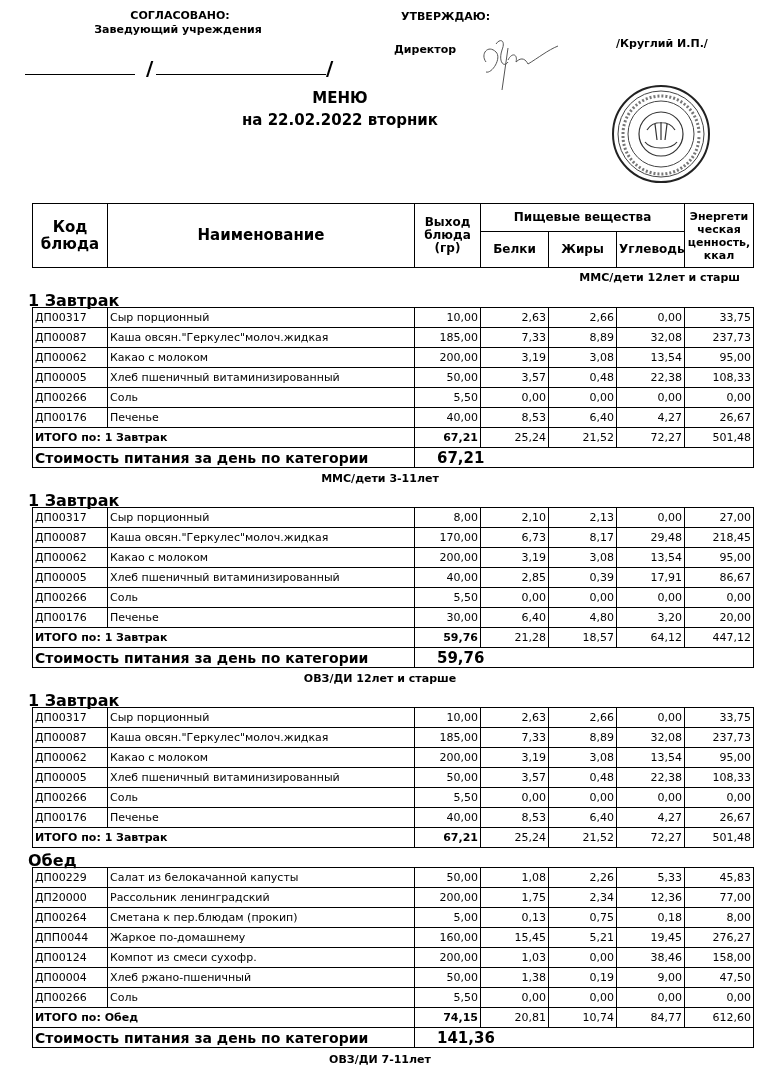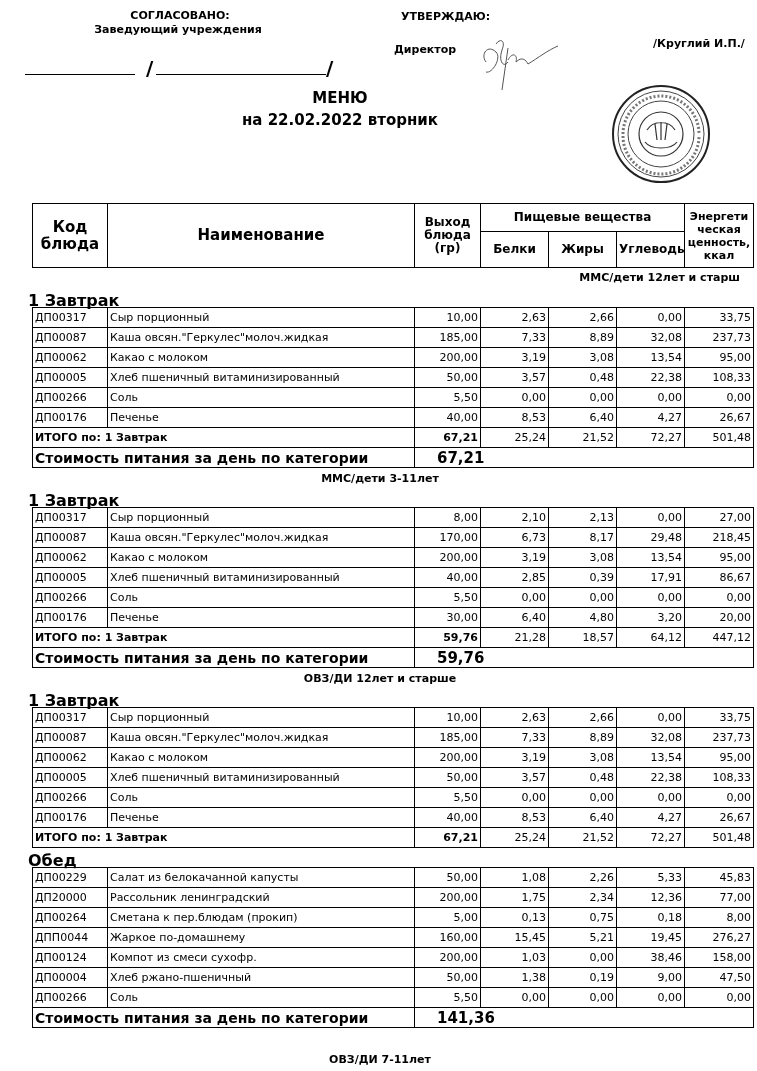--- a/index.html
+++ b/index.html
@@ -31,21 +31,21 @@
 <div class="abs hdr-small center" style="left:80px; top:9px; width:200px;">СОГЛАСОВАНО:</div>
 <div class="abs hdr-small center" style="left:78px; top:23px; width:200px;">Заведующий  учреждения</div>
 
 <div class="sigline" style="left:25px; top:74px; width:110px;"></div>
 <div class="abs slash" style="left:146px; top:56px;">/</div>
 <div class="sigline" style="left:156px; top:74px; width:170px;"></div>
 <div class="abs slash" style="left:326px; top:56px;">/</div>
 
 <div class="abs hdr-small" style="left:401px; top:10px;">УТВЕРЖДАЮ:</div>
 <div class="abs hdr-small" style="left:394px; top:43px;">Директор</div>
-<div class="abs hdr-small" style="left:653px; top:37px;">/Круглий И.П./</div>
+<div class="abs hdr-small" style="left:616px; top:37px;">/Круглий И.П./</div>
 
 <svg class="abs" style="left:478px; top:34px;" width="85" height="60">
   <path d="M8 28 C2 20, 10 10, 18 18 C24 24, 14 40, 8 38 M18 10 C22 4, 28 6, 24 16 C20 28, 26 34, 30 28 M30 14 L24 56 M30 26 C34 18, 40 20, 38 28 C44 22, 48 26, 50 30 C60 24, 70 16, 80 12" fill="none" stroke="#555" stroke-width="1"></path>
 </svg>
 
 <svg class="abs" style="left:611px; top:84px;" width="100" height="100">
   <circle cx="50" cy="50" r="48" fill="none" stroke="#222" stroke-width="2"></circle>
   <circle cx="50" cy="50" r="43" fill="none" stroke="#444" stroke-width="1"></circle>
   <circle cx="50" cy="50" r="33" fill="none" stroke="#444" stroke-width="1"></circle>
   <circle cx="50" cy="50" r="22" fill="none" stroke="#333" stroke-width="1.2"></circle>
@@ -391,20 +391,28 @@
         </tr>
         <tr>
           <td>ДП00266</td>
           <td>Соль</td>
           <td class="yield">5,50</td>
           <td class="num">0,00</td>
           <td class="num">0,00</td>
           <td class="num">0,00</td>
           <td class="num">0,00</td>
         </tr>
+        <tr class="total-row">
+          <td colspan="2">ИТОГО по: Обед</td>
+          <td class="yield">74,15</td>
+          <td class="num plain">20,81</td>
+          <td class="num plain">10,74</td>
+          <td class="num plain">84,77</td>
+          <td class="num plain">612,60</td>
+        </tr>
         <tr>
           <td colspan="2" class="cost-label">Стоимость питания за день по категории</td>
           <td colspan="5" class="cost-val">141,36</td>
         </tr>
       </tbody>
     </table>
     <div class="section-title" style="top: 1053px;">ОВЗ/ДИ 7-11лет</div>
   </div>
 
 </body></html>

